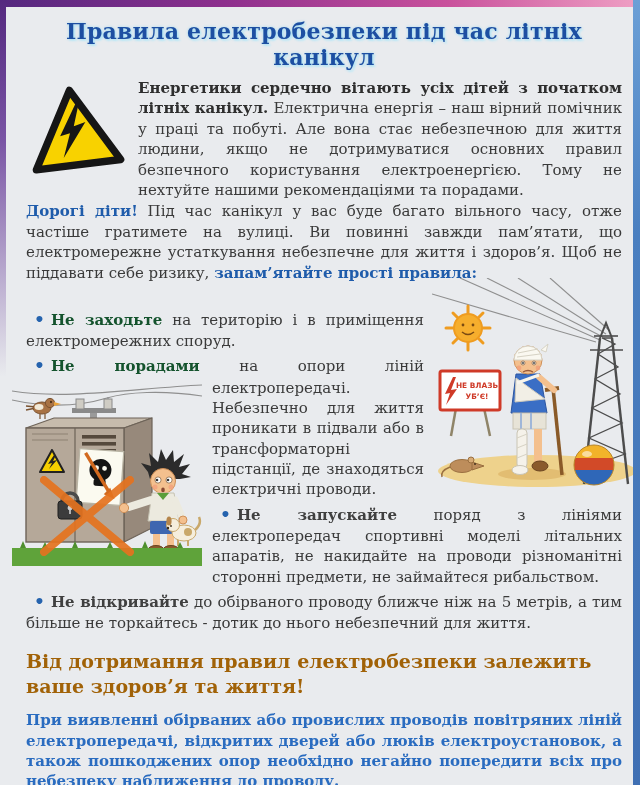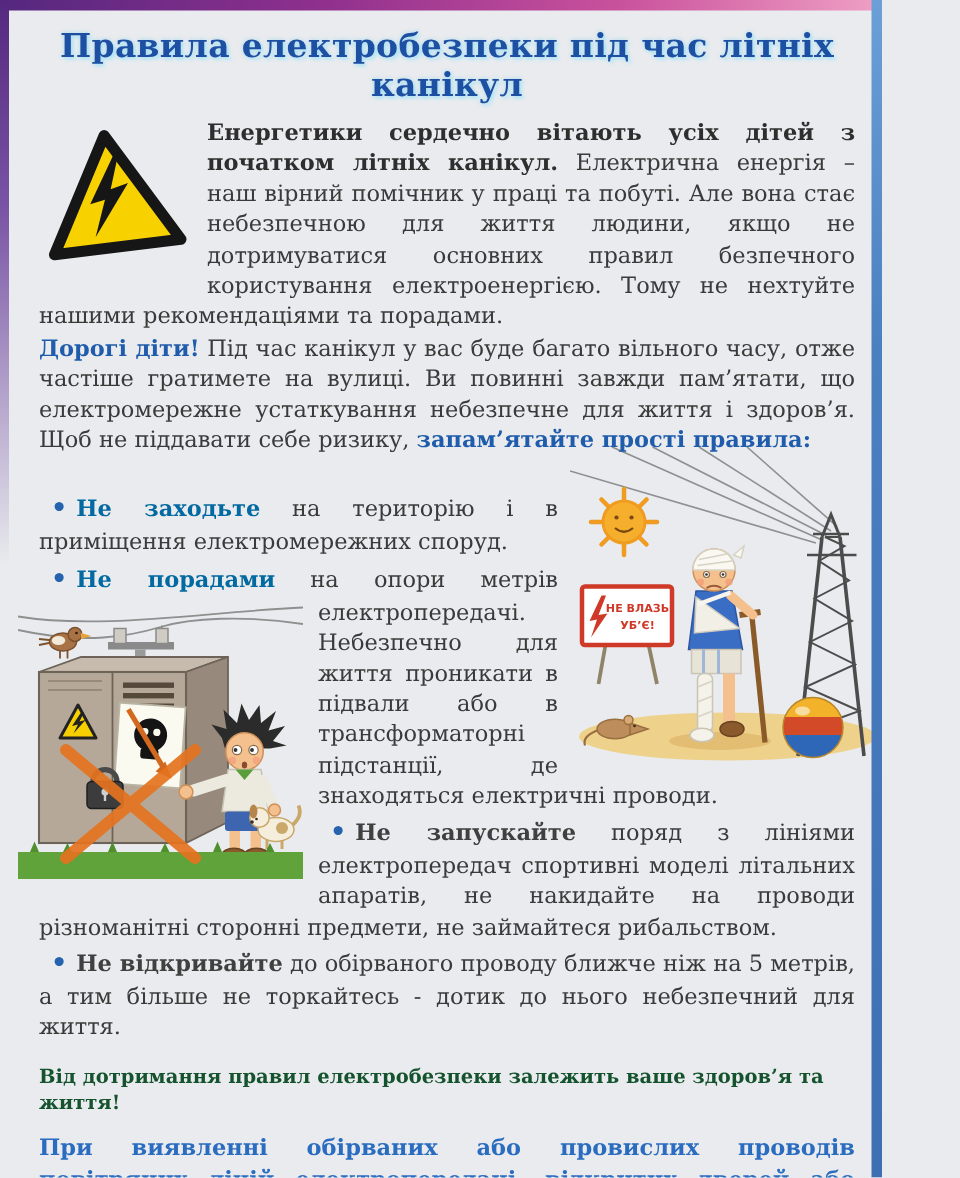--- a/index.html
+++ b/index.html
@@ -1,42 +1,42 @@
 <!DOCTYPE html>
 <html lang="uk"><head>
 <meta charset="utf-8">
 <style>
   html,body{margin:0;padding:0;}
   body{width:640px;height:785px;overflow:hidden;background:#e9ebee;
        font-family:"DejaVu Serif","Liberation Serif",serif;}
-  .page{position:relative;width:588px;height:785px;background:#e9ebee;}
+  .page{position:relative;width:640px;height:785px;background:#e9ebee;}
   .edge-top{position:absolute;top:0;left:0;width:100%;height:7px;
             background:linear-gradient(90deg,#54287f 0%,#8d2f8d 35%,#c9519c 70%,#efa0c4 100%);z-index:5;}
   .edge-right{position:absolute;top:0;right:0;width:7px;height:100%;
               background:linear-gradient(180deg,#6b9fd6 0%,#4a7fc0 30%,#3f6fb3 100%);z-index:5;}
   .edge-left{position:absolute;top:0;left:0;width:6px;height:100%;
              background:linear-gradient(180deg,#54287f 0%,#7a55a5 18%,rgba(233,235,238,0) 48%);z-index:5;}
   .content{position:relative;padding:8px 18px 0 26px;}
   h1{margin:10px 0 8px 0;text-align:center;font-size:22px;font-weight:bold;color:#1d4fa2;
      text-shadow:0 0 3px #9fd8ee, 2px 2px 2px #c2eaf7;letter-spacing:.2px;}
   p{margin:0;font-size:15px;line-height:1.36;color:#3a3a3a;text-align:justify;}
   .intro{margin-bottom:1px;}
   .tri{float:left;width:96px;height:96px;margin:2px 16px 4px 0;transform:rotate(-7deg);}
   .b{font-weight:bold;color:#2e2e2e;}
   .blue{font-weight:bold;color:#1f5cab;}
   .dear{margin-bottom:25px;}
   .rules{margin:0;}
   .rule{margin:3px 0;}
   .dot{color:#2563ae;font-weight:bold;font-size:17px;padding:0 6px 0 8px;}
   .lead{font-weight:bold;}
-  .lead.red{color:#0369a1;}
+  .lead.red{color:#14532d;}
   .lead.orange{color:#404040;}
   .illus-right{float:right;width:202px;height:214px;margin:-30px -12px 4px 8px;}
   .illus-left{float:left;width:190px;height:186px;margin:2px 10px 2px -14px;}
-  .highlight{clear:both;margin:15px 0 10px 0;font-weight:bold;color:#14532d;font-size:13px;text-align:left;}
+  .highlight{clear:both;margin:15px 0 10px 0;font-weight:bold;color:#a16207;font-size:19px;text-align:left;}
   .footer{font-weight:bold;color:#2a6cc0;font-size:15px;}
   svg{display:block;width:100%;height:100%;}
   .sign-text{font-family:"DejaVu Sans","Liberation Sans",sans-serif;font-weight:bold;}
 </style>
 </head>
 <body>
 
 <div class="page">
   <div class="edge-top"></div>
   <div class="edge-left"></div>
@@ -158,21 +158,21 @@
             <path d="M40 184 L52 188 L40 192 Z" fill="#bd8d5b" stroke="#9a6f40" stroke-width="1"></path>
             <circle cx="39" cy="182" r="3" fill="#d8ab76" stroke="#9a6f40" stroke-width="1"></circle>
             <circle cx="43" cy="186" r=".9" fill="#3a2a18"></circle>
           </g>
         </svg>
       </span>
 
       <p class="rule"><span class="dot">•</span><span class="lead red">Не заходьте</span><span> на територію і в приміщення електромережних споруд.</span></p>
 
 
-      <p class="rule"><span class="dot">•</span><span class="lead red">Не порадами</span><span> на опори метрів електропередачі.</span><span class="illus-left">
+      <p class="rule"><span class="dot">•</span><span class="lead red">Не порадами</span><span> на опори ліній електропередачі.</span><span class="illus-left">
         <svg viewBox="0 0 190 186">
 
           <g stroke="#8f8f8f" stroke-width="1.2" fill="none">
             <path d="M0 20 C45 30 75 24 95 18 S150 10 190 16"></path>
             <path d="M0 11 C55 20 125 8 190 5"></path>
             <line x1="68" y1="19" x2="68" y2="28"></line>
             <line x1="96" y1="17" x2="96" y2="28"></line>
           </g>
 
           <g>

